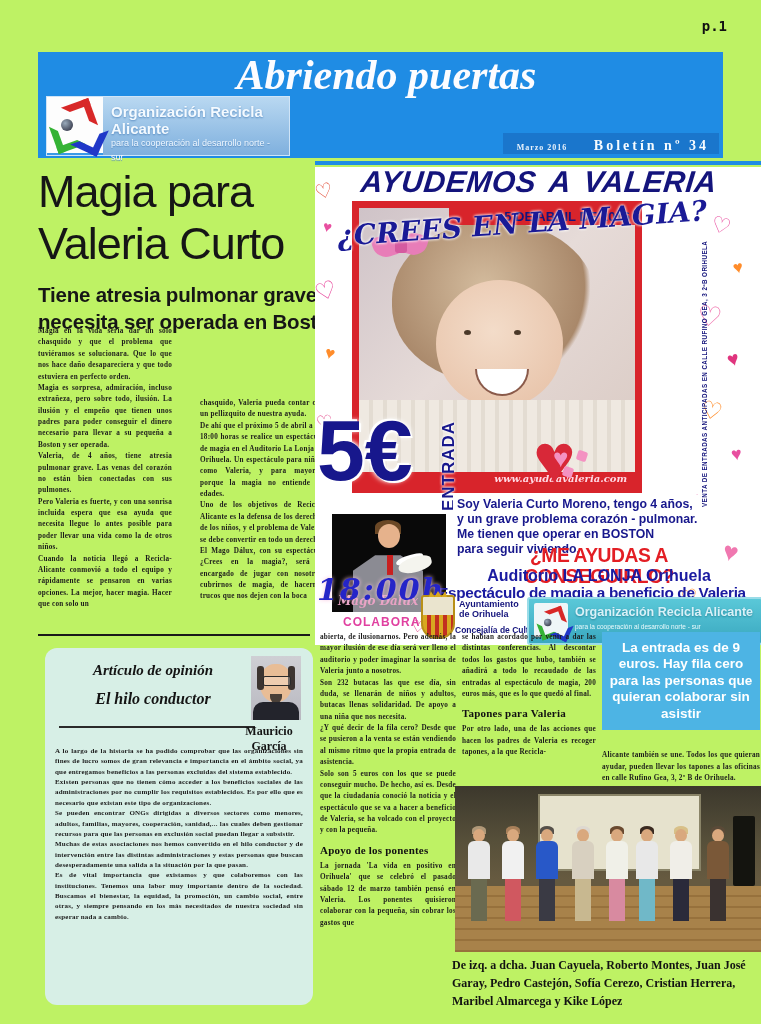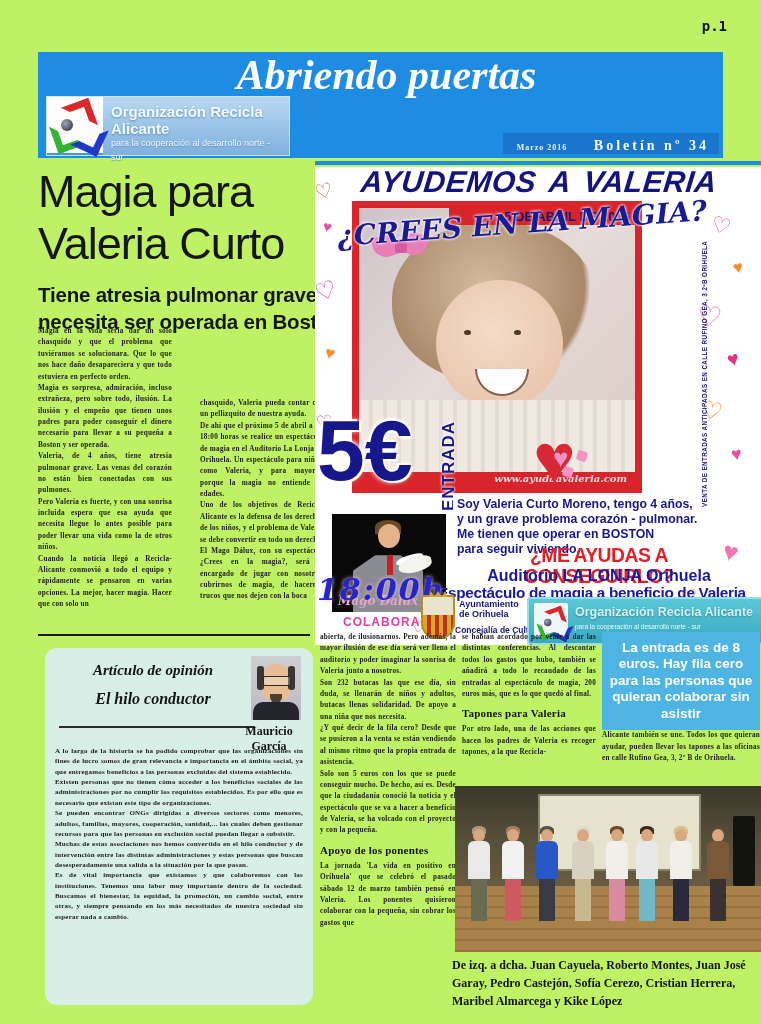--- a/index.html
+++ b/index.html
@@ -141,21 +141,21 @@
            font:600 7px/1.48 "Liberation Serif",serif;letter-spacing:.2px;color:#1b1b1b;
            text-align:justify;white-space:pre-line;}
 
   
   .col3{position:absolute;left:320px;top:632px;width:136px;height:378px;overflow:hidden;}
   .col4{position:absolute;left:462px;top:632px;width:134px;height:156px;overflow:hidden;}
   .col5{position:absolute;left:602px;top:632px;width:158px;}
   .subhd{font:700 11px/1.2 "Liberation Serif",serif;color:#111;margin:7px 0 4px;letter-spacing:.2px;}
   .tealbox{background:#4db4e4;color:#fff;font:800 13.5px/1.22 "Liberation Sans",sans-serif;
            text-align:center;padding:8px 6px;}
-  .col5 .tiny{margin-top:0;}
+  .col5 .tiny{margin-top:20px;}
 
   
   .gphoto{position:absolute;left:455px;top:786px;width:306px;height:166px;overflow:hidden;
           background:linear-gradient(180deg,#3c382c 0%,#57503a 34%,#665a40 56%);}
   .g-screen{position:absolute;left:27%;top:5%;width:52%;height:44%;background:#e6e2cd;border:2px solid #8a8468;}
   .g-floor{position:absolute;left:0;bottom:0;width:100%;height:40%;
            background:repeating-linear-gradient(180deg,#a8824a 0 9px,#97713c 9px 11px);}
   .g-speaker{position:absolute;right:2%;top:18%;width:7%;height:42%;background:#14140f;border-radius:2px;}
   .person{position:absolute;bottom:16%;width:30px;height:96px;}
   .ps-head{position:absolute;left:9px;top:0;width:12px;height:13px;border-radius:50%;background:#d9a87e;}
@@ -326,21 +326,21 @@
     <div class="tiny">La jornada 'La vida en positivo en Orihuela' que se celebró el pasado sábado 12 de marzo también pensó en Valeria. Los ponentes quisieron colaborar con la pequeña, sin cobrar los gastos que</div>
   </div>
 
   <div class="col4">
     <div class="tiny">se habían acordado por venir a dar las distintas conferencias. Al descontar todos los gastos que hubo, también se añadirá a todo lo recaudado de las entradas al espectáculo de magia, 200 euros más, que es lo que quedó al final.</div>
     <div class="subhd">Tapones para Valeria</div>
     <div class="tiny">Por otro lado, una de las acciones que hacen los padres de Valeria es recoger tapones, a la que Recicla-</div>
   </div>
 
   <div class="col5">
-    <div class="tealbox">La entrada es de 8 euros. Hay fila cero para las personas que quieran colaborar sin asistir</div>
+    <div class="tealbox">La entrada es de 9 euros. Hay fila cero para las personas que quieran colaborar sin asistir</div>
     <div class="tiny">Alicante también se une. Todos los que quieran ayudar, pueden llevar los tapones a las oficinas en calle Rufino Gea, 3, 2º B de Orihuela.</div>
   </div>
 
   <div class="gphoto">
     <div class="g-screen"></div>
     <div class="g-speaker"></div>
     <div class="g-floor"></div>
     <div class="person" style="left:3%;">
         <span class="ps-hair" style="background:#b09878;"></span>
         <span class="ps-head"></span>

